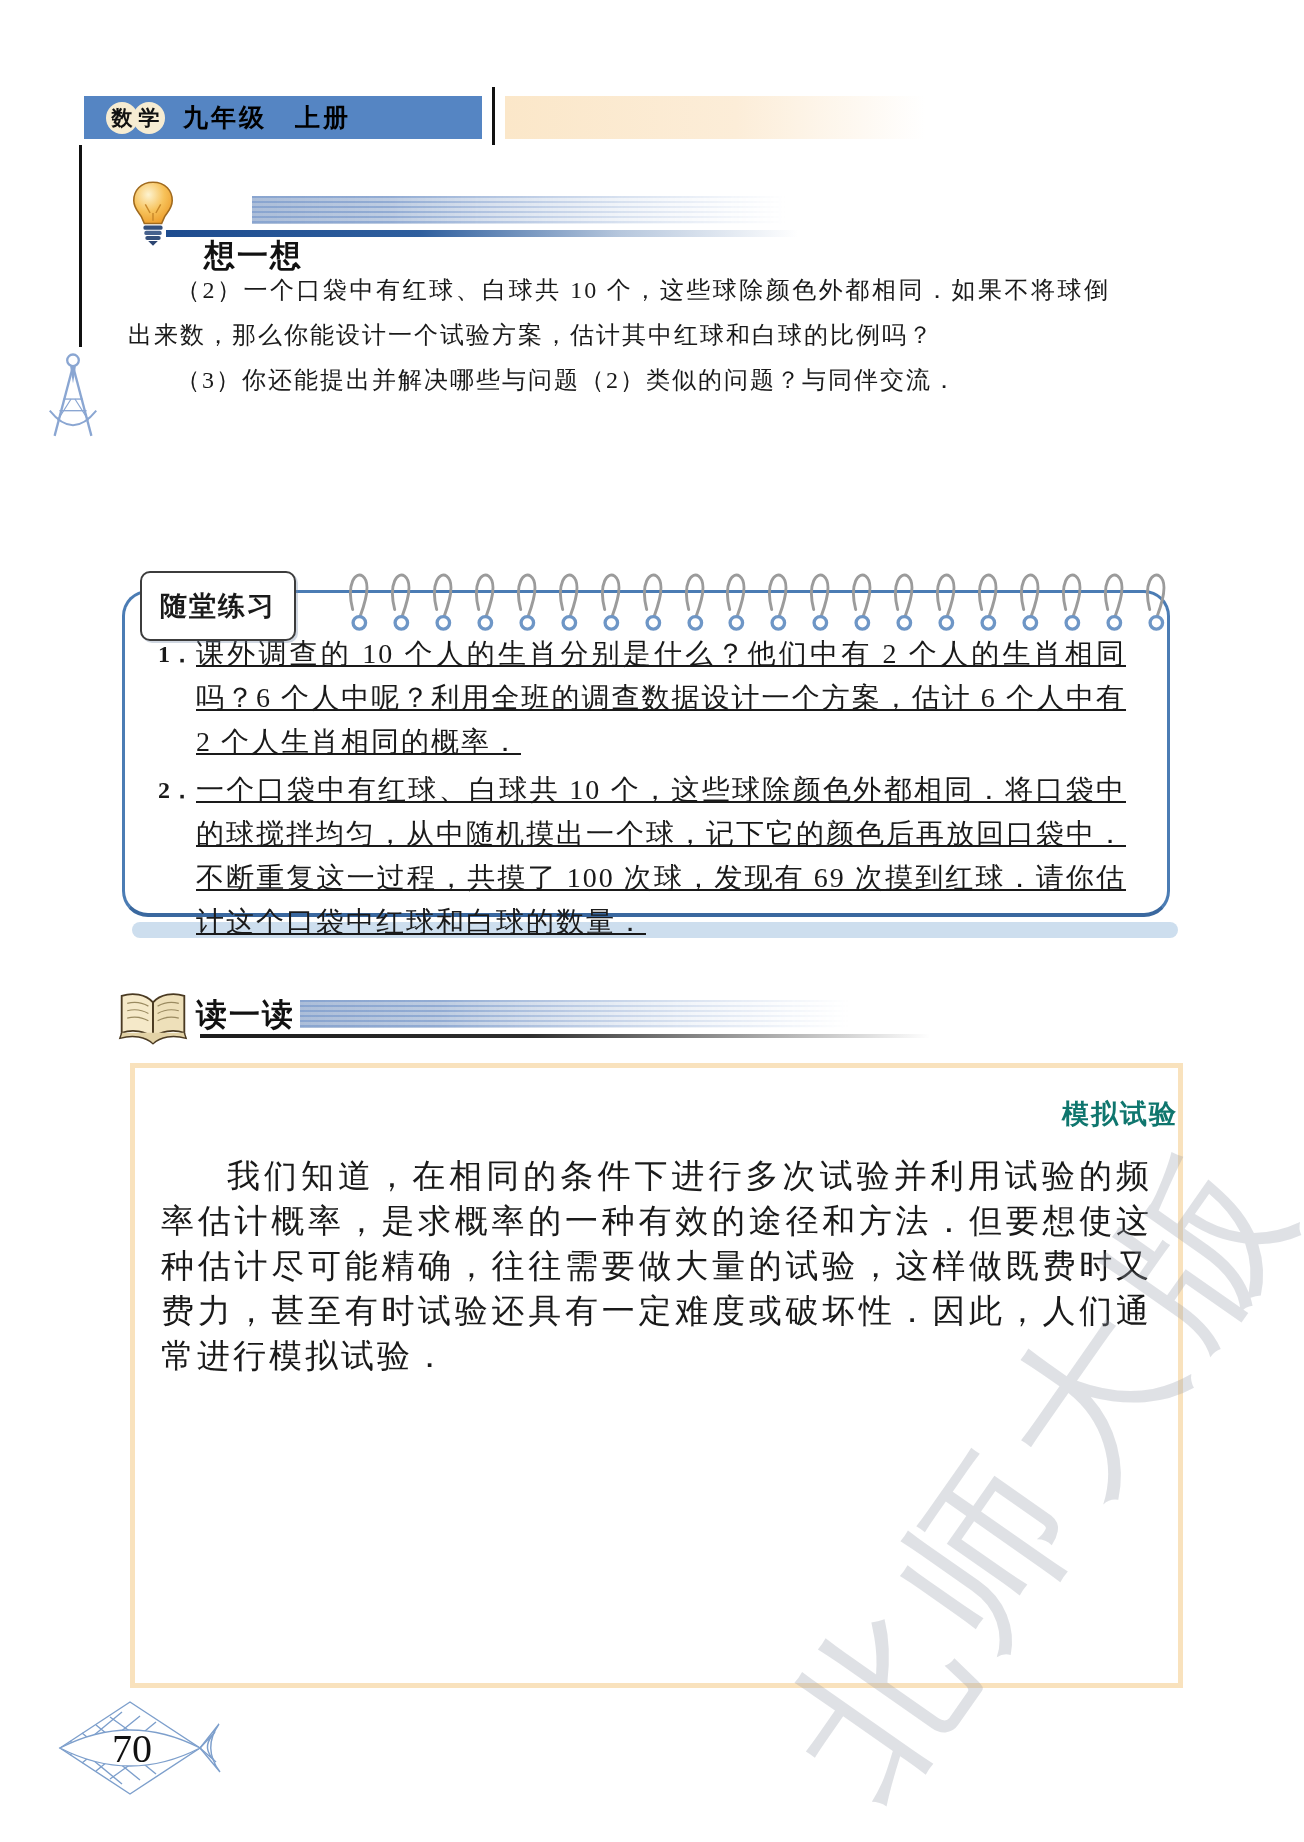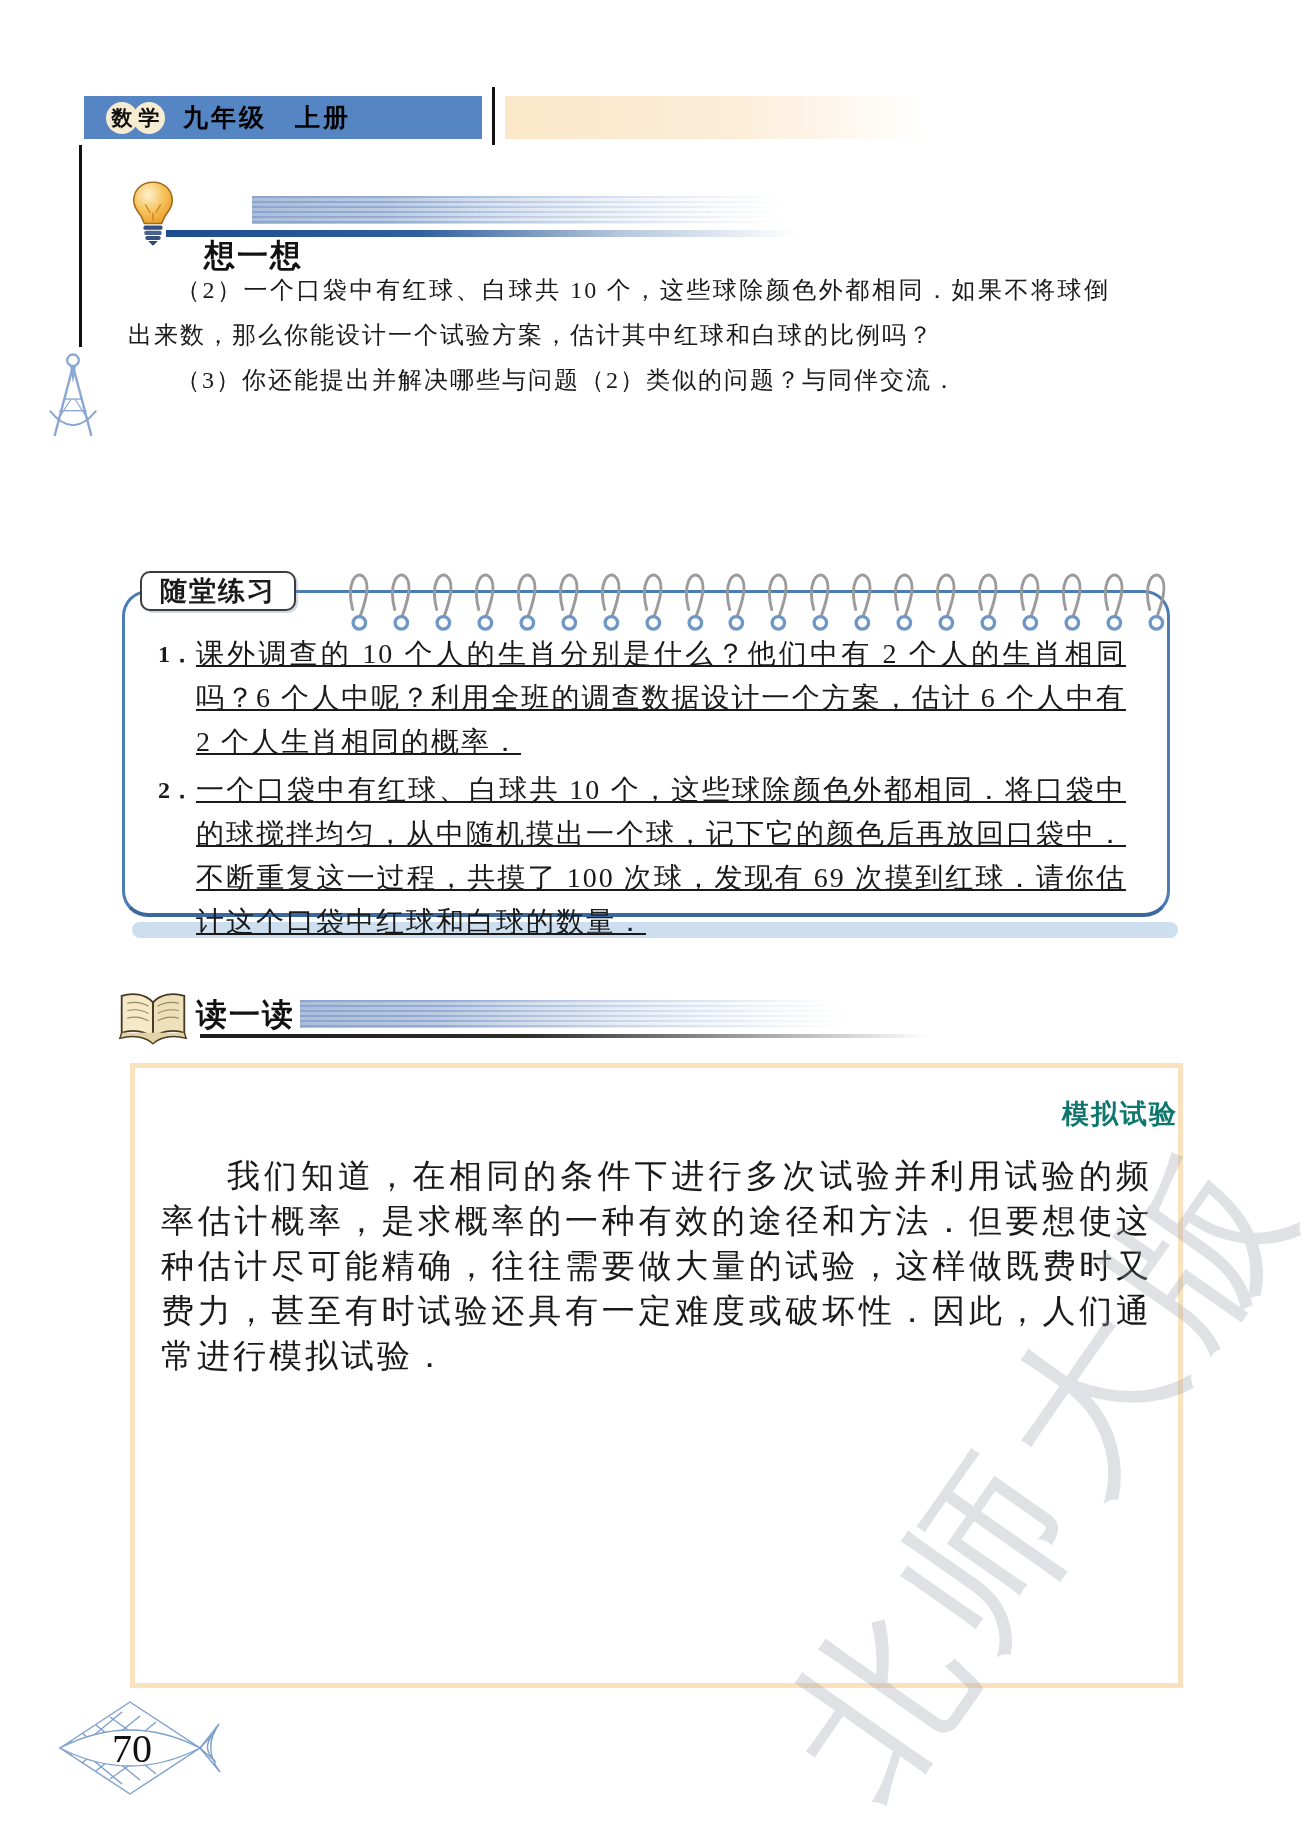--- a/index.html
+++ b/index.html
@@ -63,21 +63,21 @@
     position:absolute;left:122px;top:590px;width:1048px;height:327px;
     border:3px solid #4b7cb4;border-bottom:4px solid #3a689f;border-radius:26px;
     background:#ffffff;box-sizing:border-box;z-index:1;
   }
   .practice-shadow{
     position:absolute;left:132px;top:922px;width:1046px;height:16px;
     background:#cddeee;border-radius:9px;z-index:0;
   }
   .practice-label{
     position:absolute;left:140px;top:571px;z-index:4;background:#ffffff;
-    border:2px solid #3c3c3c;border-radius:10px;padding:0 18px;
+    border:2px solid #3c3c3c;border-radius:10px;padding:15px 18px;
     font-family:"Liberation Sans",sans-serif;font-weight:bold;font-size:27px;
     letter-spacing:2px;box-shadow:2px 2px 0 rgba(120,140,170,0.35);
   }
   .spiral{
     position:absolute;left:346px;top:565px;width:822px;height:74px;
     display:flex;justify-content:space-between;z-index:3;pointer-events:none;
   }
   .coil{width:25px;height:74px;}
   .exercises{position:absolute;left:158px;top:632px;width:968px;z-index:2;}
   .exercise{display:flex;margin-bottom:4px;}

